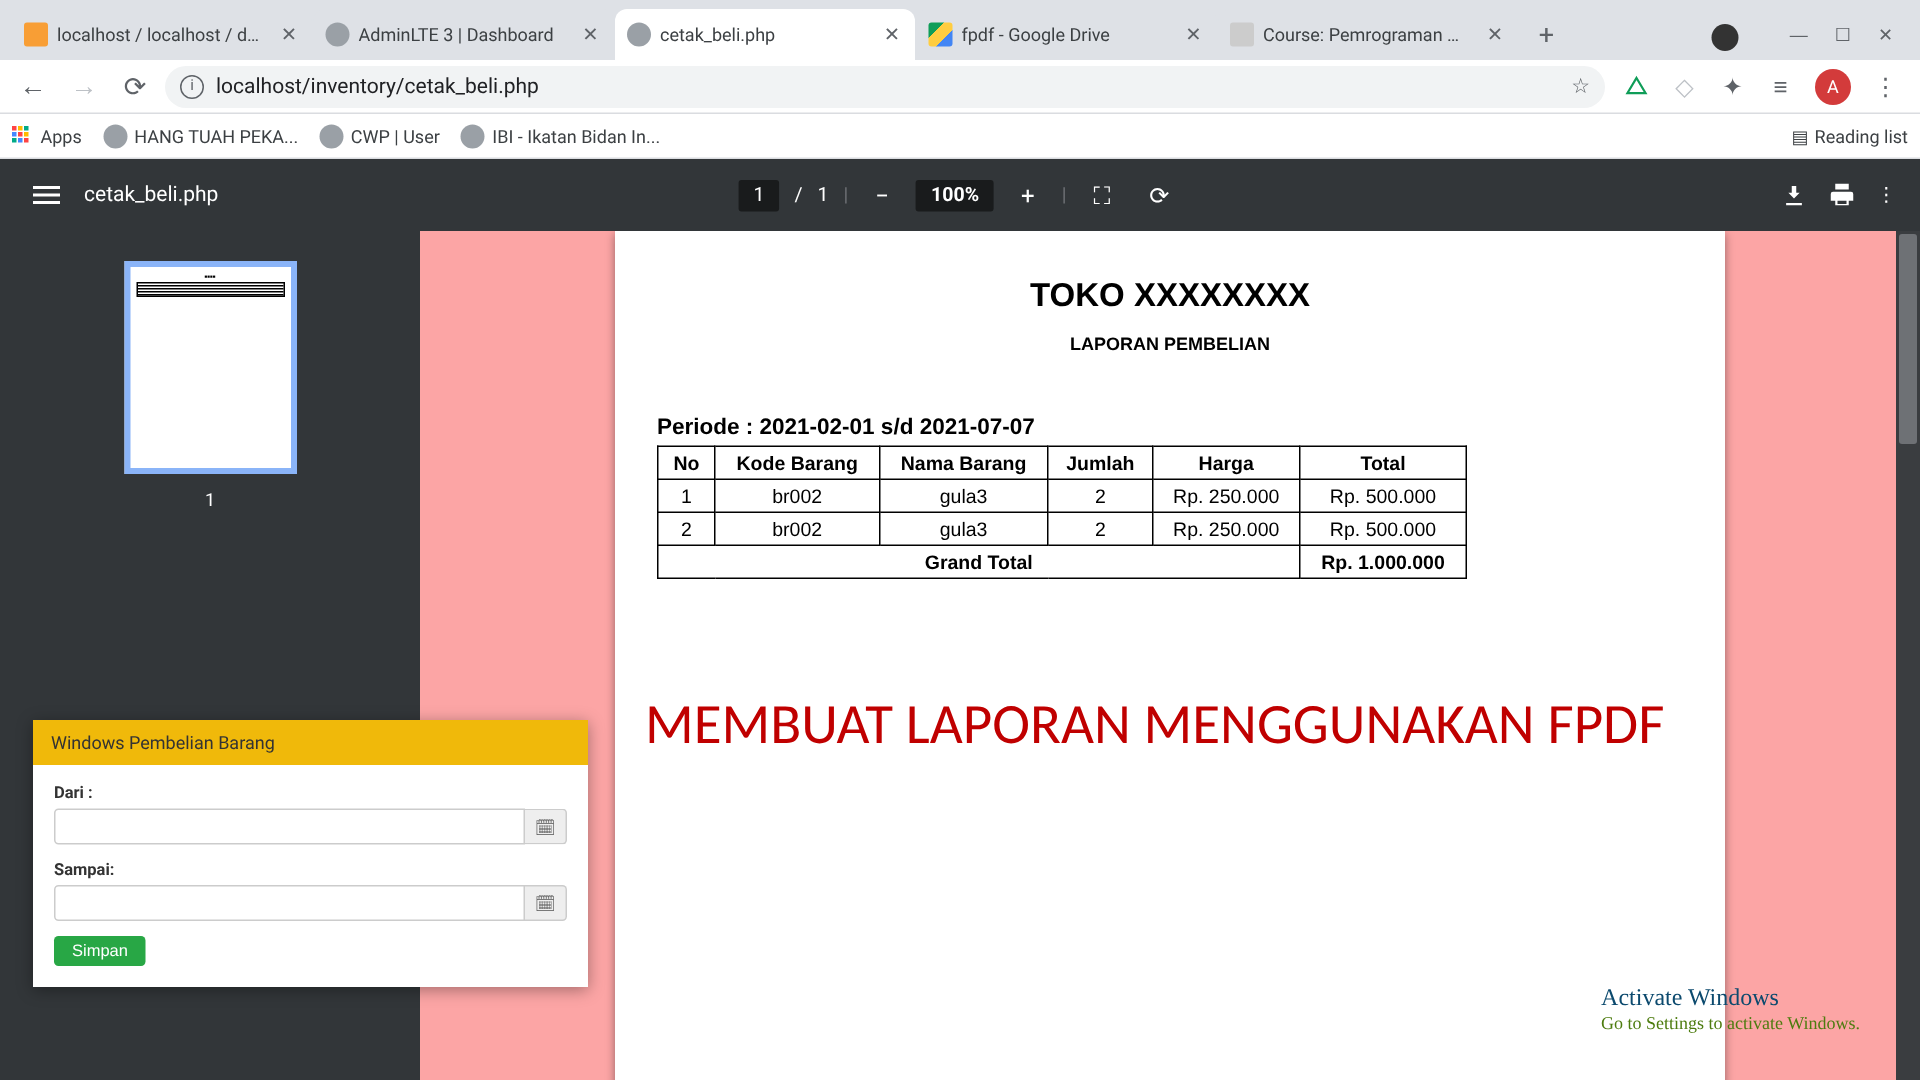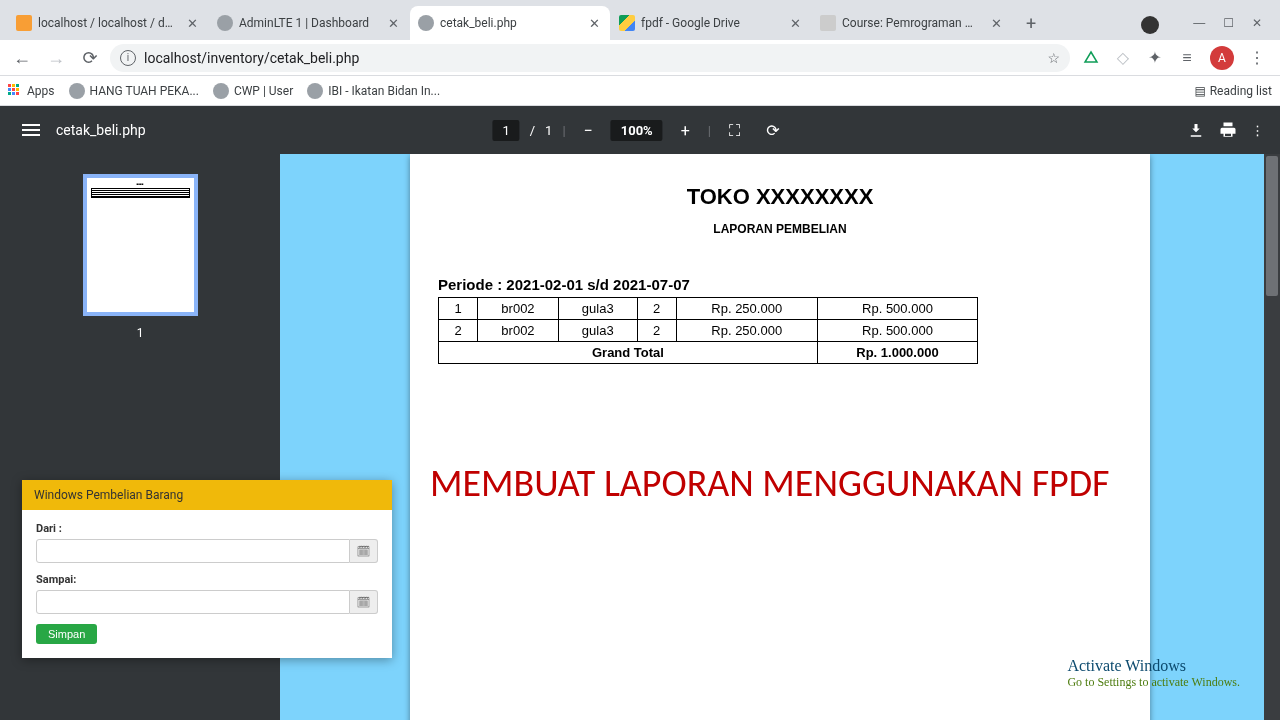--- a/index.html
+++ b/index.html
@@ -51,21 +51,21 @@
 .pdf-body { flex:1; display:flex; overflow:hidden; }
 .thumb-panel { width:280px; background:#323639; padding:20px 0; display:flex;flex-direction:column;align-items:center; }
 .thumb { width:115px; background:#fff; border:4px solid #8ab4f8; cursor:pointer; }
 .thumb-inner { padding:4px; }
 .thumb-mini-title { font-size:3px; text-align:center; font-weight:bold; }
 .thumb-mini-table { width:100%; border:0.5px solid #000; margin-top:2px; }
 .thumb-mini-table div { height:2px; border-bottom:0.5px solid #000; }
 .thumb-spacer { height:110px; }
 .thumb-label { color:#fff; font-size:12px; margin-top:10px; }
 
-.page-area { flex:1; background:#7dd3fc; overflow:auto; padding:0; position:relative; }
+.page-area { flex:1; background:#fca5a5; overflow:auto; padding:0; position:relative; }
 .page-scroll { display:flex; justify-content:center; }
 .page { width:740px; min-height:900px; background:#fff; margin-top:0; box-shadow:0 2px 6px rgba(0,0,0,.4); padding:30px 10px; }
 .doc-title { text-align:center; font-family:Arial; font-size:22px; font-weight:bold; }
 .doc-subtitle { text-align:center; font-family:Arial; font-size:12px; font-weight:bold; margin-top:12px; }
 .periode { font-family:Liberation Sans, sans-serif; font-size:15px; font-weight:bold; margin:40px 0 4px 18px; }
 .data-table { border-collapse:collapse; margin:0 18px; font-family:Arial; font-size:13px; width:540px; }
 .data-table th, .data-table td { border:1px solid #000; padding:3px 8px; text-align:center; }
 .data-table th { font-weight:bold; }
 .gt-row td { font-weight:bold; }
 
@@ -95,21 +95,21 @@
 <body>
 
 <div class="tab-strip">
   <div class="tab inactive">
     <span class="favicon" style="background:#f89e35"></span>
     <span class="title">localhost / localhost / dbbar...</span>
     <span class="close-x">✕</span>
   </div>
   <div class="tab inactive">
     <span class="favicon" style="background:#9aa0a6;border-radius:50%"></span>
-    <span class="title">AdminLTE 1 | Dashboard</span>
+    <span class="title">AdminLTE 3 | Dashboard</span>
     <span class="close-x">✕</span>
   </div>
   <div class="tab active">
     <span class="favicon" style="background:#9aa0a6;border-radius:50%"></span>
     <span class="title">cetak_beli.php</span>
     <span class="close-x">✕</span>
   </div>
   <div class="tab inactive">
     <span class="favicon" style="background:linear-gradient(135deg,#0f9d58 33%,#ffcd40 33% 66%,#4285f4 66%)"></span>
     <span class="title">fpdf - Google Drive</span>
@@ -238,20 +238,28 @@
     </div>
 
     <div class="page-area">
       <div class="page-scroll">
         <div class="page">
           <div class="doc-title">TOKO XXXXXXXX</div>
           <div class="doc-subtitle">LAPORAN PEMBELIAN</div>
           <div class="periode">Periode : 2021-02-01 s/d 2021-07-07</div>
           <table class="data-table">
             <tbody>
+                <tr>
+              <th>No</th>
+              <th>Kode Barang</th>
+              <th>Nama Barang</th>
+              <th>Jumlah</th>
+              <th>Harga</th>
+              <th>Total</th>
+            </tr>
             <tr>
               <td>1</td>
               <td>br002</td>
               <td>gula3</td>
               <td>2</td>
               <td>Rp. 250.000</td>
               <td>Rp. 500.000</td>
             </tr>
             <tr>
               <td>2</td>

